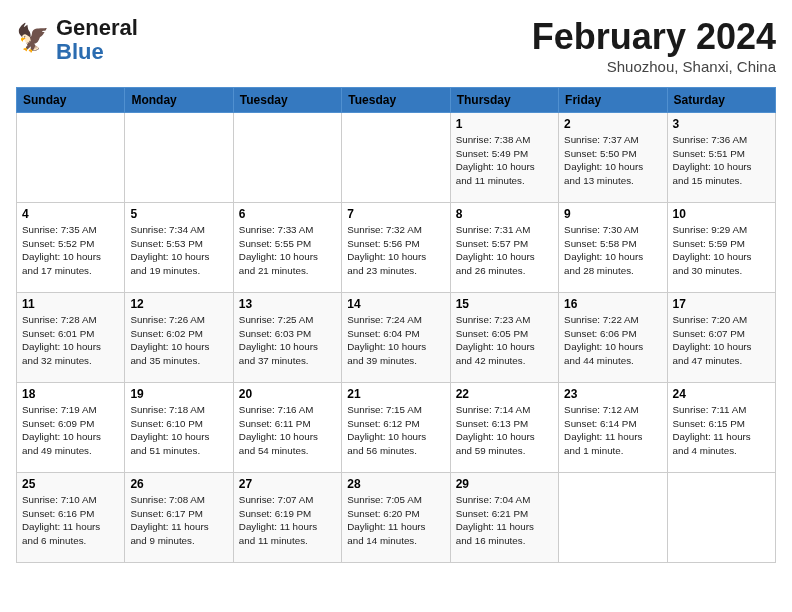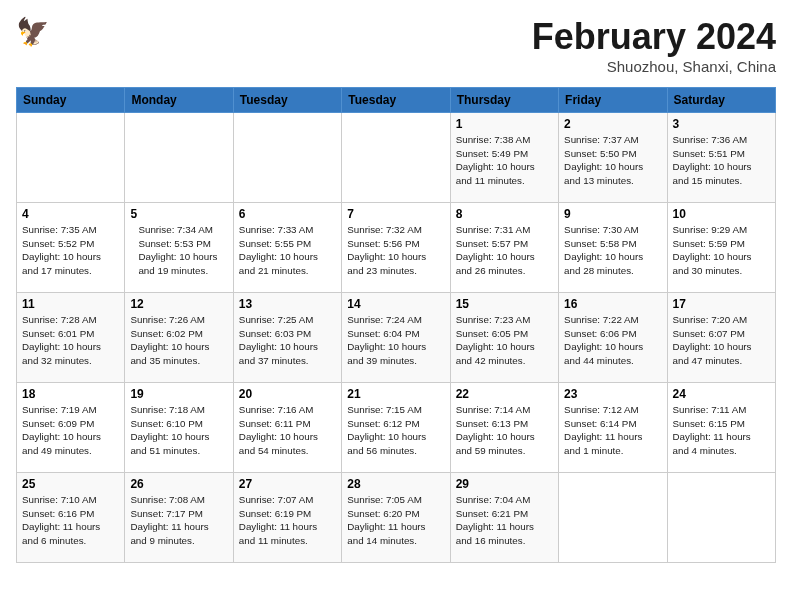--- a/index.html
+++ b/index.html
@@ -81,20 +81,24 @@
     .empty { background: #fff !important; }
   </style>
 </head>
 <body>
 
 <div class="header">
   <div class="logo">
     <svg class="logo-bird" viewBox="0 0 40 40">
       <text y="28" font-size="30">🦅</text>
     </svg>
+    <div class="logo-text">
+      <span style="color:#1a1a1a;">General</span><br>
+      <span style="color:#2b6cb0;">Blue</span>
+    </div>
   </div>
   <div class="title-block">
     <div class="month-title">February 2024</div>
     <div class="subtitle">Shuozhou, Shanxi, China</div>
   </div>
 </div>
 
 <table>
   <thead>
     <tr>
@@ -138,21 +142,21 @@
       <tr>
         <td>
           <span class="day-num">4</span>
           <div class="day-info" style="white-space: pre-line;">Sunrise: 7:35 AM
 Sunset: 5:52 PM
 Daylight: 10 hours
 and 17 minutes.</div>
         </td>
         <td>
           <span class="day-num">5</span>
-          <div class="day-info" style="white-space: pre-line; margin-left: 8px;">Sunrise: 7:34 AM
+          <div class="day-info" style="white-space: pre-line;">Sunrise: 7:34 AM
 Sunset: 5:53 PM
 Daylight: 10 hours
 and 19 minutes.</div>
         </td>
         <td>
           <span class="day-num">6</span>
           <div class="day-info" style="white-space: pre-line;">Sunrise: 7:33 AM
 Sunset: 5:55 PM
 Daylight: 10 hours
 and 21 minutes.</div>
@@ -292,21 +296,21 @@
         <td>
           <span class="day-num">25</span>
           <div class="day-info" style="white-space: pre-line;">Sunrise: 7:10 AM
 Sunset: 6:16 PM
 Daylight: 11 hours
 and 6 minutes.</div>
         </td>
         <td>
           <span class="day-num">26</span>
           <div class="day-info" style="white-space: pre-line;">Sunrise: 7:08 AM
-Sunset: 7:17 PM
+Sunset: 6:17 PM
 Daylight: 11 hours
 and 9 minutes.</div>
         </td>
         <td>
           <span class="day-num">27</span>
           <div class="day-info" style="white-space: pre-line;">Sunrise: 7:07 AM
 Sunset: 6:19 PM
 Daylight: 11 hours
 and 11 minutes.</div>
         </td>

